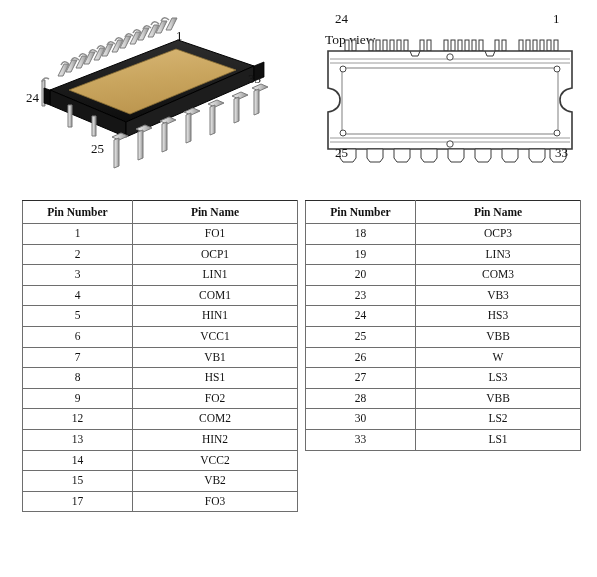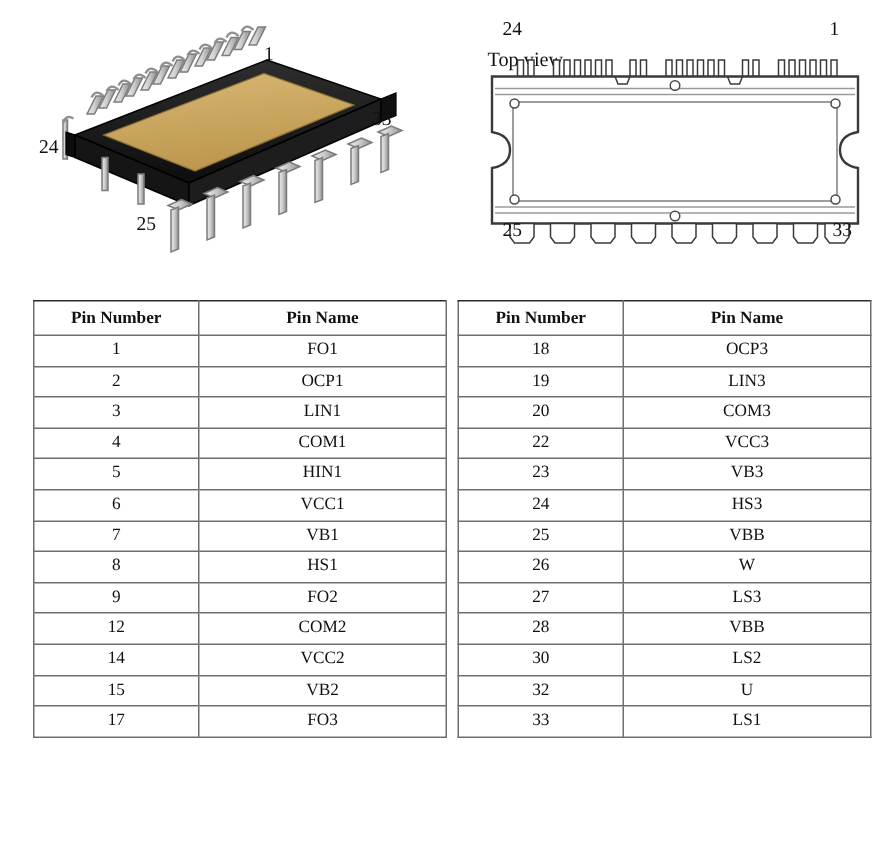--- a/index.html
+++ b/index.html
@@ -328,20 +328,24 @@
         </tr>
         <tr>
           <td>9</td>
           <td>FO2</td>
         </tr>
         <tr>
           <td>12</td>
           <td>COM2</td>
         </tr>
         <tr>
+          <td>13</td>
+          <td>HIN2</td>
+        </tr>
+        <tr>
           <td>14</td>
           <td>VCC2</td>
         </tr>
         <tr>
           <td>15</td>
           <td>VB2</td>
         </tr>
         <tr>
           <td>17</td>
           <td>FO3</td>
@@ -367,24 +371,20 @@
         </tr>
         <tr>
           <td>19</td>
           <td>LIN3</td>
         </tr>
         <tr>
           <td>20</td>
           <td>COM3</td>
         </tr>
         <tr>
-          <td>22</td>
-          <td>VCC3</td>
-        </tr>
-        <tr>
           <td>23</td>
           <td>VB3</td>
         </tr>
         <tr>
           <td>24</td>
           <td>HS3</td>
         </tr>
         <tr>
           <td>25</td>
           <td>VBB</td>
@@ -399,23 +399,19 @@
         </tr>
         <tr>
           <td>28</td>
           <td>VBB</td>
         </tr>
         <tr>
           <td>30</td>
           <td>LS2</td>
         </tr>
         <tr>
-          <td>32</td>
-          <td>U</td>
-        </tr>
-        <tr>
           <td>33</td>
           <td>LS1</td>
         </tr>
       </tbody>
   </table>
 
 </div>
 
 </body></html>

